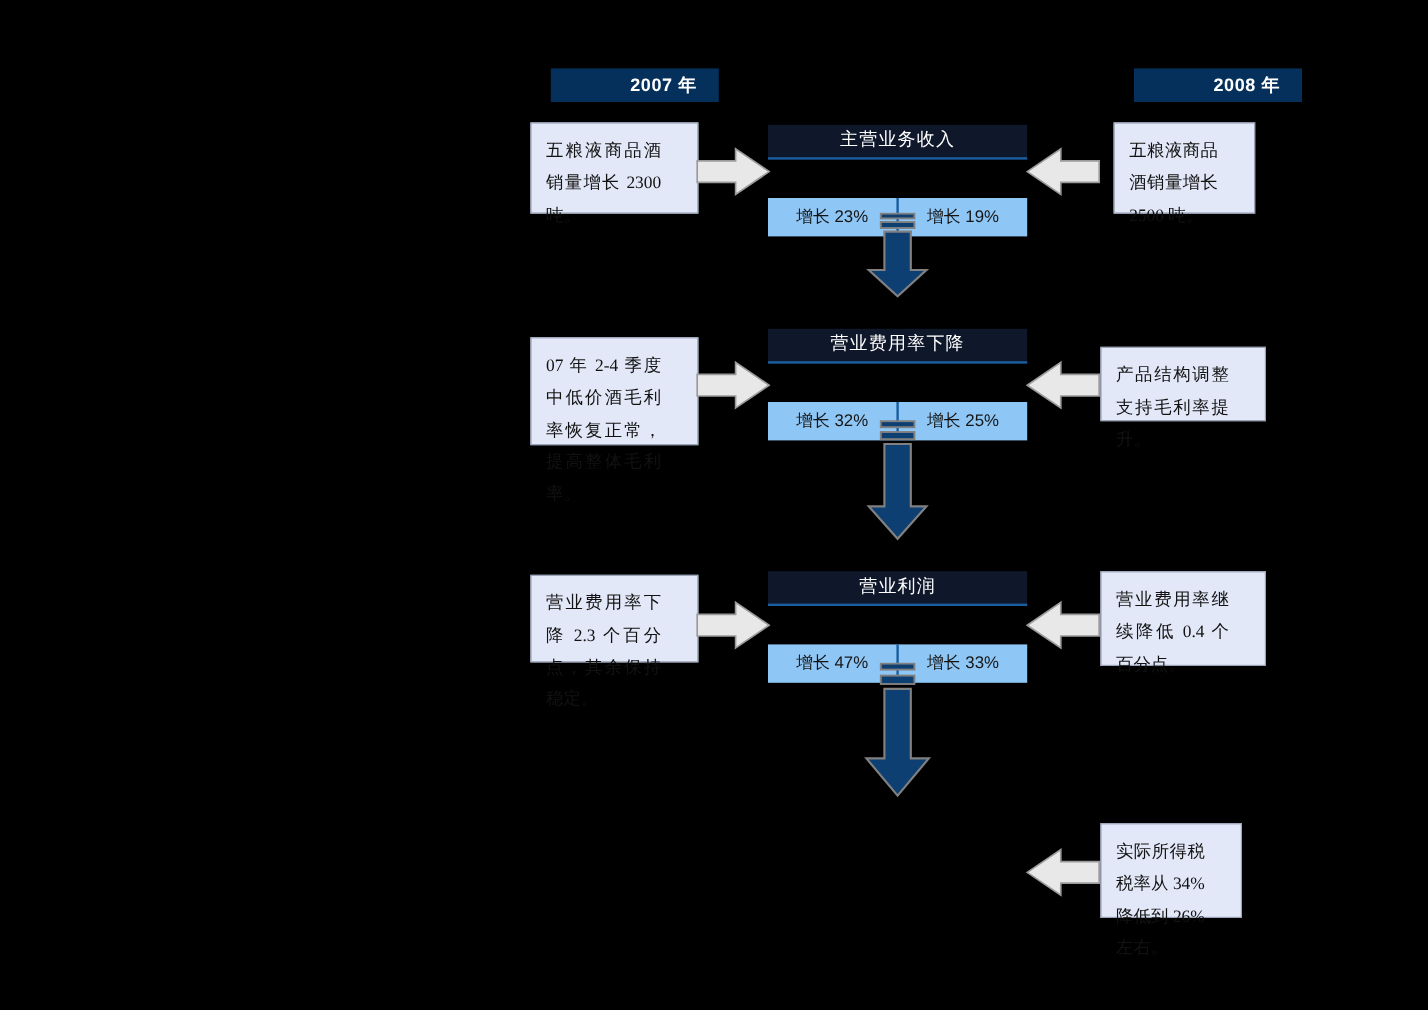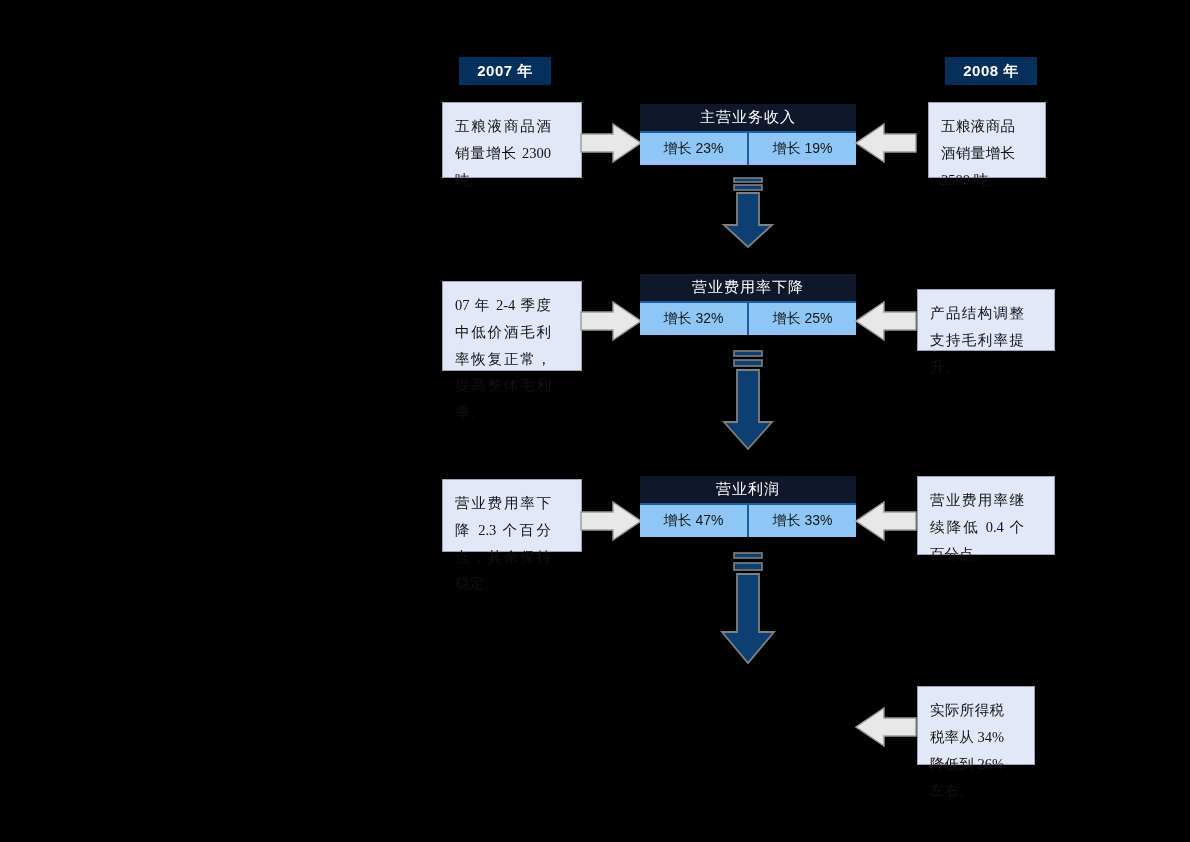--- a/index.html
+++ b/index.html
@@ -28,20 +28,21 @@
     background: #06305c;
     color: #ffffff;
     font-family: "Liberation Sans", "DejaVu Sans", sans-serif;
     font-size: 15px;
     font-weight: bold;
     letter-spacing: 0.5px;
     display: flex;
     align-items: center;
     justify-content: center;
     box-shadow: 2px 2px 2px rgba(0,0,0,0.45);
+    padding-left: 48px;
   }
   #year-2007 { left: 459px; top: 57px; width: 92px; height: 28px; }
   #year-2008 { left: 945px; top: 57px; width: 92px; height: 28px; }
 
   
   .metric-box {
     position: absolute;
     width: 216px;
     box-shadow: 3px 3px 3px rgba(0,0,0,0.4);
   }
@@ -53,20 +54,21 @@
     text-align: center;
     font-size: 15px;
     font-family: "Liberation Serif", "DejaVu Serif", serif;
     letter-spacing: 1px;
     border-bottom: 2px solid #1b5ea0;
   }
   .metric-body {
     display: flex;
     height: 32px;
     background: #8ec6f5;
+    margin-top: 32px;
   }
   .metric-cell {
     flex: 1 1 50%;
     display: flex;
     align-items: center;
     justify-content: center;
     font-size: 14px;
     color: #151515;
     font-family: "Liberation Sans", "DejaVu Sans", sans-serif;
   }

